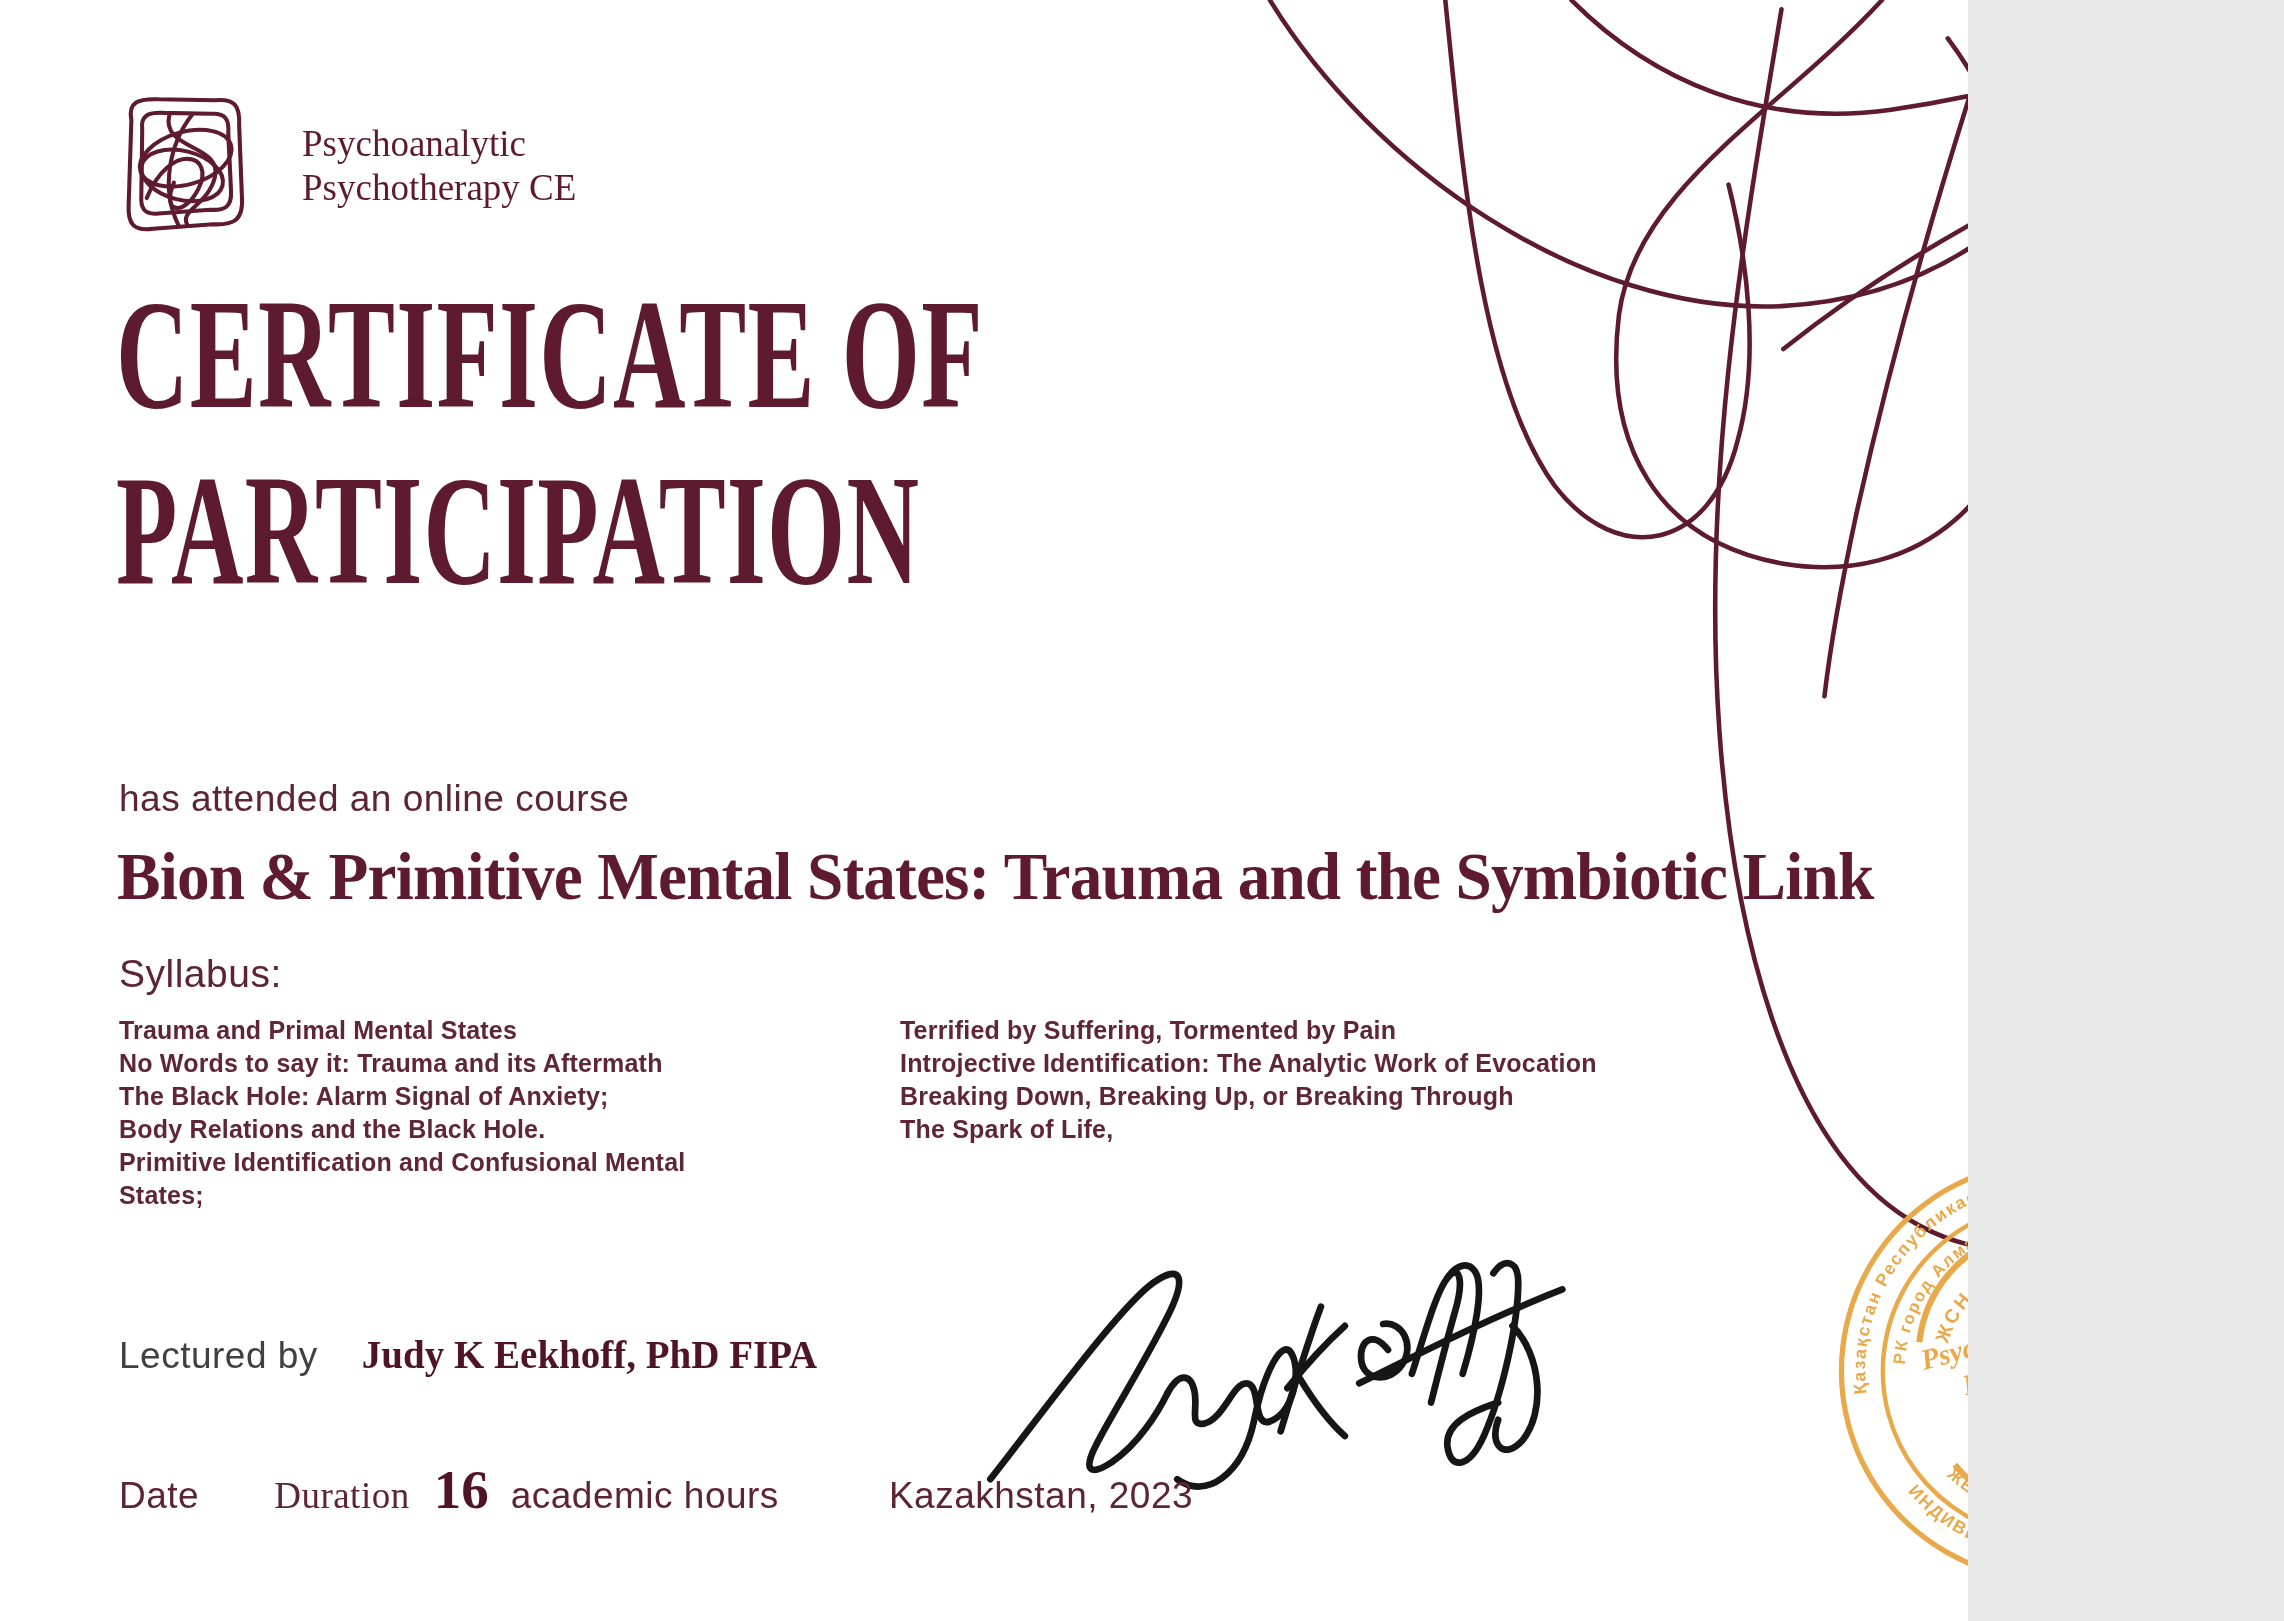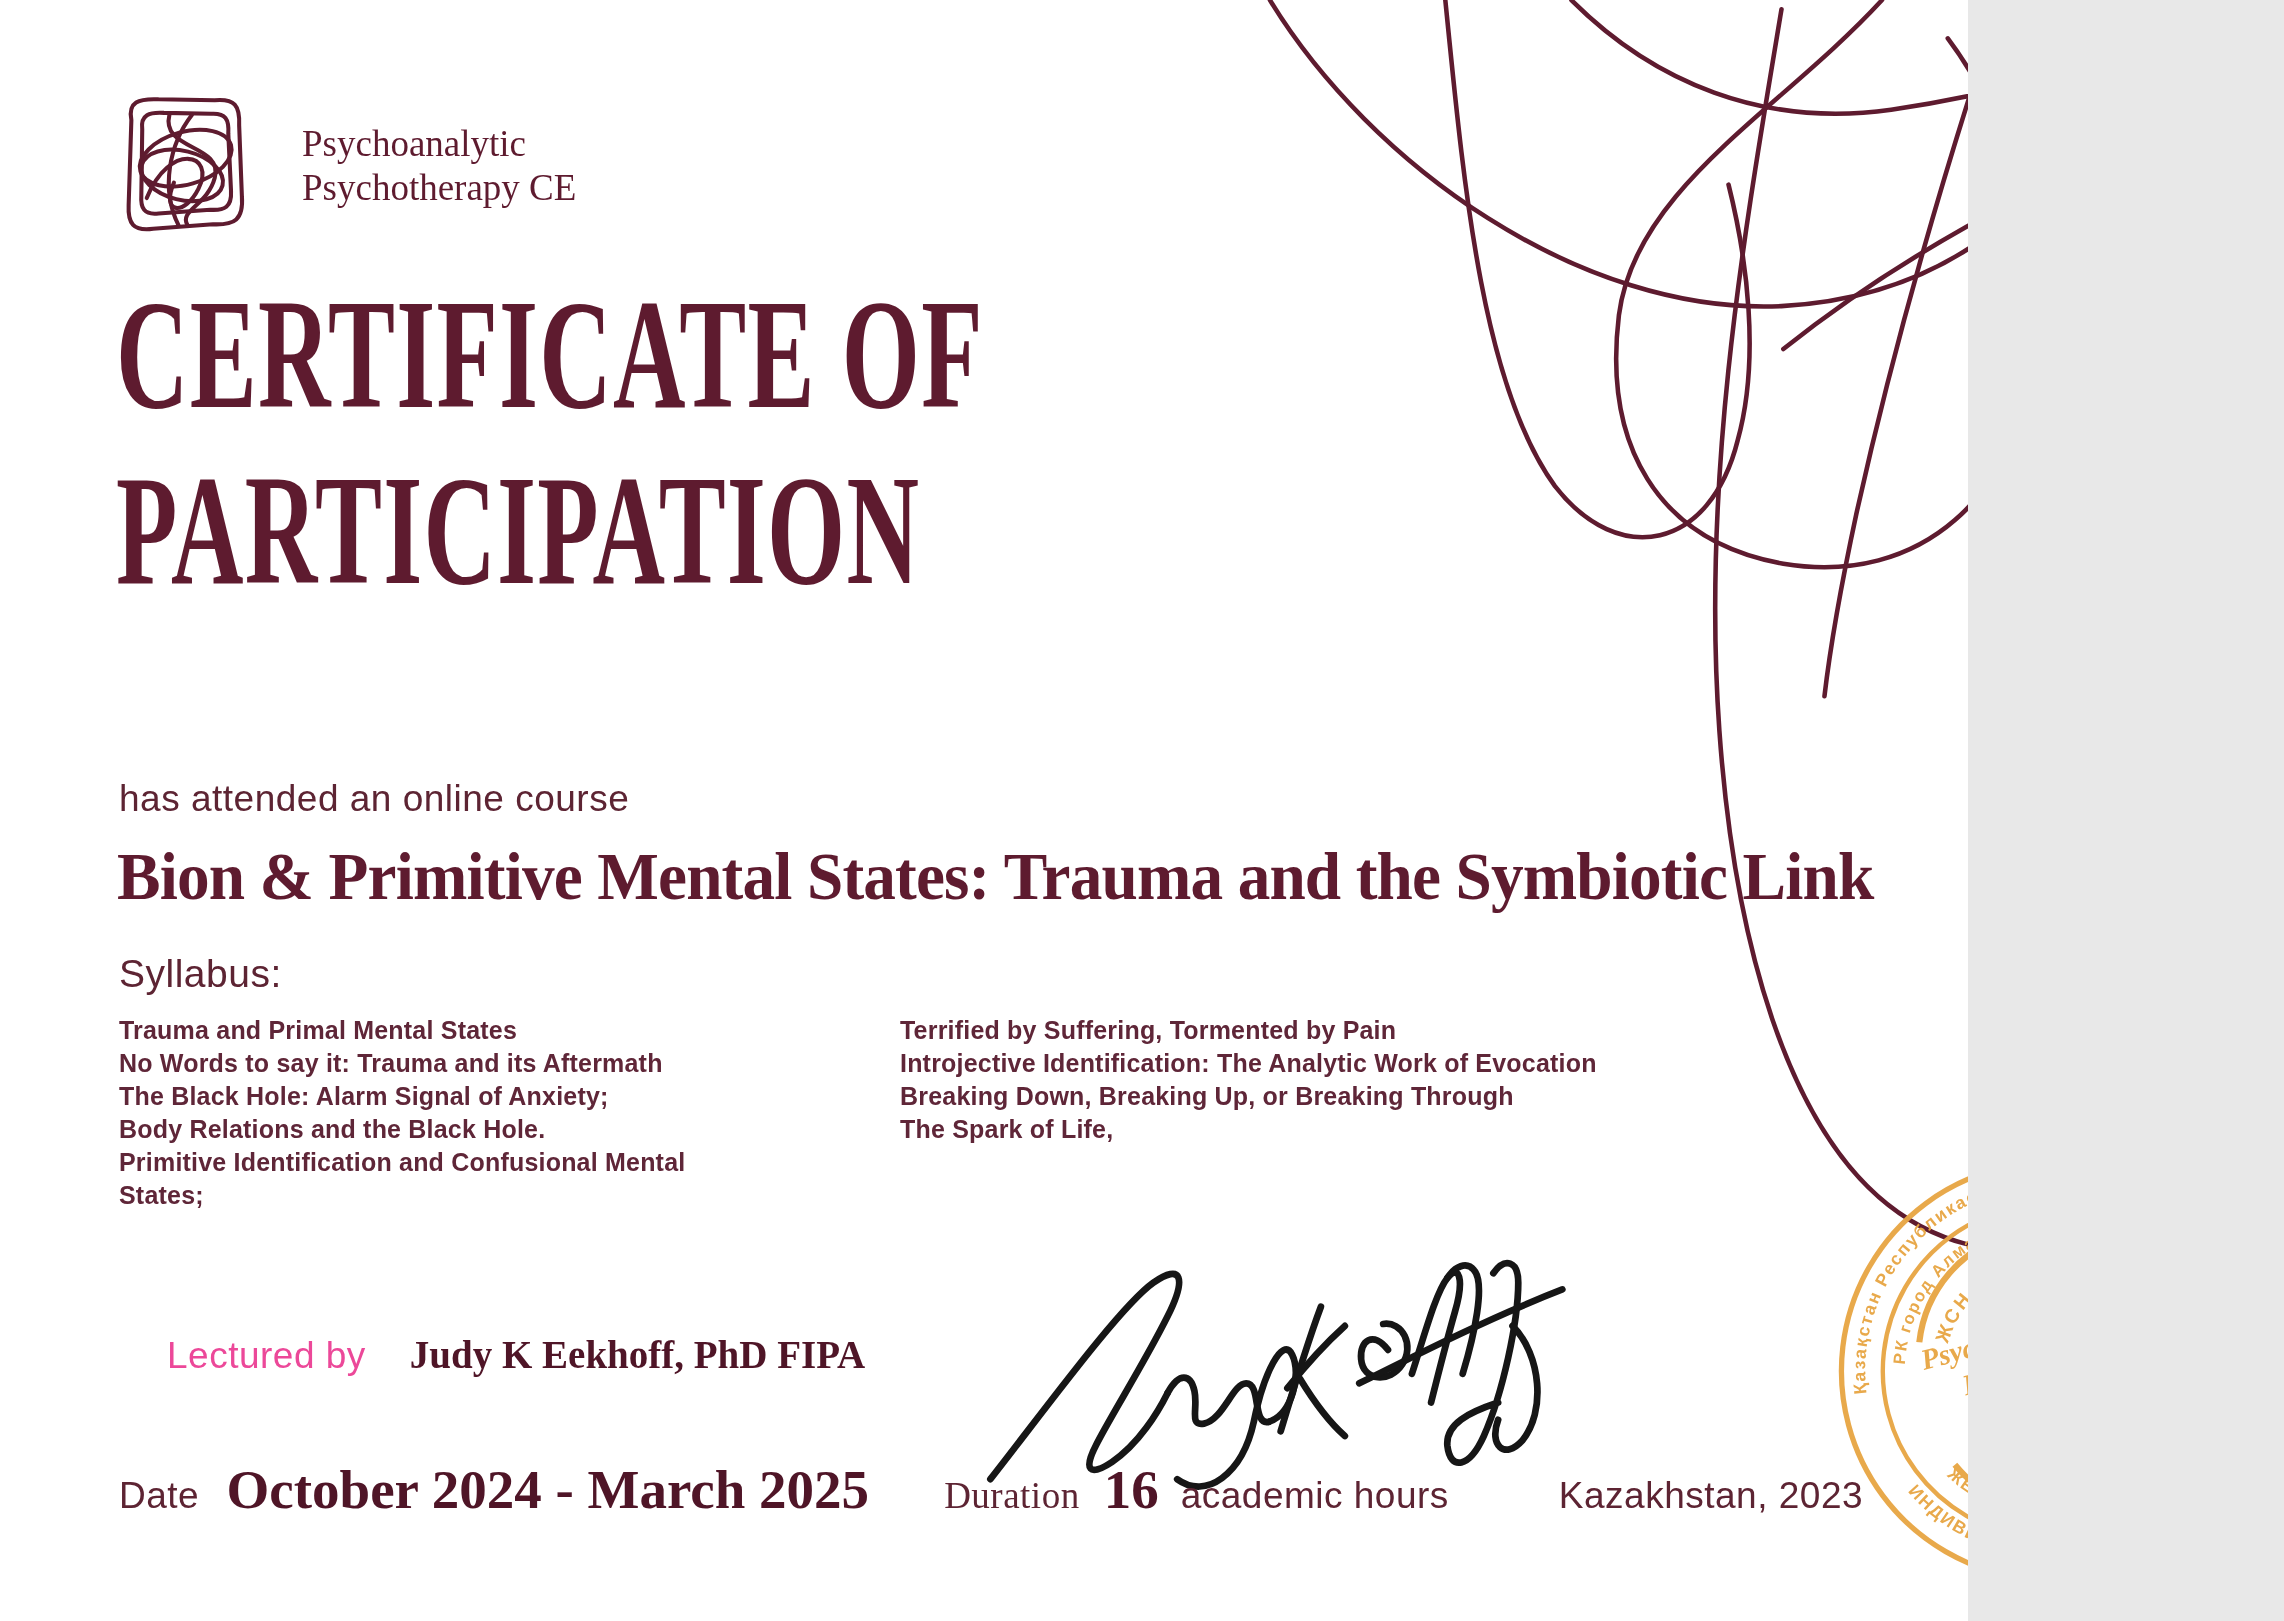--- a/index.html
+++ b/index.html
@@ -56,21 +56,21 @@
     font-size:25px;font-weight:700;color:#5f2638;
     line-height:33px;letter-spacing:0.2px;
   }
   .syllabus-left{left:119px;width:630px;}
   .syllabus-right{left:900px;width:804px;}
   
   .lecturer-row{
     position:absolute;left:119px;top:1332px;
     display:flex;align-items:baseline;white-space:nowrap;
   }
-  .lecturer-label{font-size:37px;color:#ec4899;letter-spacing:0.5px;margin-left:48px;}
+  .lecturer-label{font-size:37px;color:#404040;letter-spacing:0.5px;}
   .lecturer-name{
     margin-left:44px;
     font-family:"Liberation Serif",serif;font-weight:700;
     font-size:39px;color:#4f1527;
   }
   .signature{position:absolute;left:976px;top:1241px;width:594px;height:256px;}
   
   .footer-row{
     position:absolute;left:119px;top:1458px;
     display:flex;align-items:baseline;white-space:nowrap;
@@ -173,21 +173,20 @@
     <path d="M 430,105 C 415,85 400,95 402,115 C 404,138 432,140 445,120 C 458,100 445,75 425,78"></path>
     <path d="M 455,130 C 468,90 480,45 492,30 C 504,15 510,30 500,65 C 490,100 480,140 475,160"></path>
     <path d="M 492,30 C 500,18 512,12 520,22 C 532,36 520,90 508,130"></path>
     <path d="M 540,25 C 552,8 566,12 566,35 C 566,75 550,150 530,195 C 515,228 495,232 492,205 C 490,182 515,170 545,160"></path>
     <path d="M 400,140 C 470,105 540,70 612,42"></path>
     <path d="M 560,80 C 590,110 595,170 570,200 C 552,220 535,205 545,178"></path>
   </svg>
 
   <div class="footer-row">
     <span class="f-label">Date</span>
-    <span class="f-serif f-date">October 2024 - March 2025</span>
     <span class="f-label f-duration-label">Duration</span>
     <span class="f-serif f-duration-value">16</span>
     <span class="f-label f-duration-unit">academic hours</span>
     <span class="f-label f-location">Kazakhstan, 2023</span>
   </div>
 
   <svg class="stamp" viewBox="0 0 500 500">
     <defs>
       <path id="arcTopOuter" d="M 40,250 A 210,210 0 0 1 460,250"></path>
       <path id="arcTopMid" d="M 85,250 A 165,165 0 0 1 415,250"></path>

